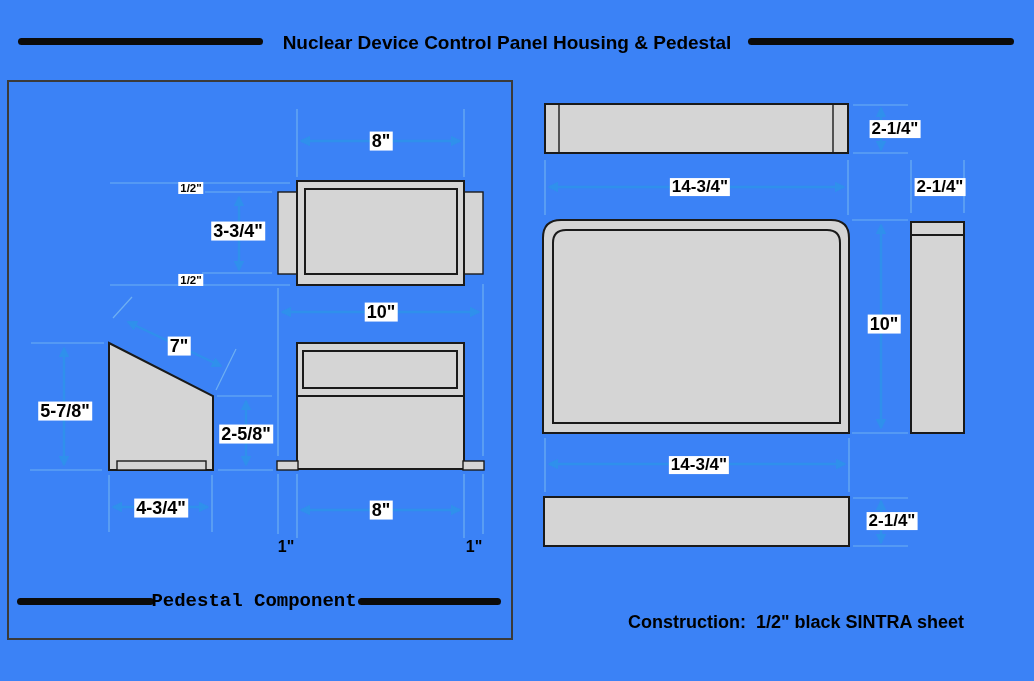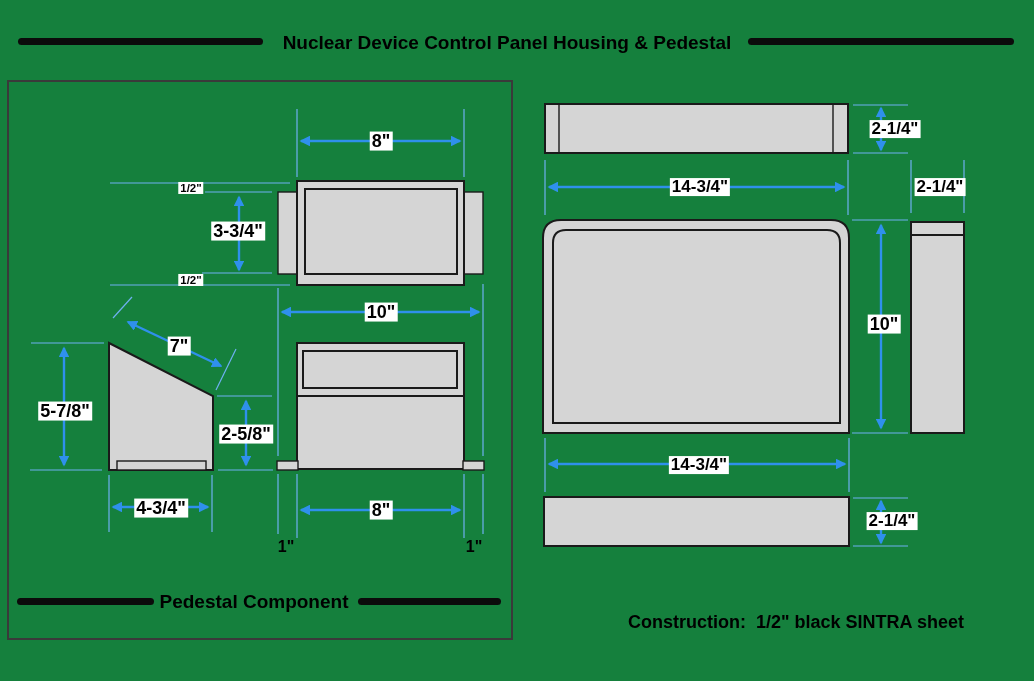--- a/index.html
+++ b/index.html
@@ -3,21 +3,21 @@
 <meta charset="utf-8">
 <style>
   :root{
     --dimension-blue:#2F90EC;
     --extension-blue:#6FB0F2;
     --fill-gray:#D5D5D5;
     --outline-black:#1A1A1A;
   }
   html,body{margin:0;padding:0;background:#fff;}
   #stage{
-    position:relative;width:1034px;height:681px;background:#15803d;
+    position:relative;width:1034px;height:681px;background:#3b82f6;
     font-family:"Liberation Sans",sans-serif;overflow:hidden;
   }
   .bar{position:absolute;height:7px;background:#0b0b0b;border-radius:4px;}
   .panel-border{
     position:absolute;left:7px;top:80px;width:506px;height:560px;
     border:2px solid #3a3a3a;box-sizing:border-box;background:transparent;
   }
   svg.overlay{position:absolute;left:0;top:0;}
   .label{
     position:absolute;transform:translate(-50%,-50%);
@@ -175,18 +175,18 @@
   <div class="label" style="left:161px;top:508px;font-size:18px;">4-3/4"</div>
 
   <div class="label" style="left:895px;top:129px;font-size:17px;">2-1/4"</div>
   <div class="label" style="left:700px;top:187px;font-size:17px;">14-3/4"</div>
   <div class="label" style="left:940px;top:187px;font-size:17px;">2-1/4"</div>
   <div class="label" style="left:884px;top:324px;font-size:18px;">10"</div>
   <div class="label" style="left:699px;top:465px;font-size:17px;">14-3/4"</div>
   <div class="label" style="left:892px;top:521px;font-size:17px;">2-1/4"</div>
 
   <div class="bar" style="left:17px;top:598px;width:137px;"></div>
-  <div class="label title-label nobg" style="left:254px;top:602px;">Pedestal Component</div>
+  <div class="label title-label nobg" style="left:254px;top:602px;font-family:Liberation Mono, monospace;">Pedestal Component</div>
   <div class="bar" style="left:358px;top:598px;width:143px;"></div>
 
   <div class="label note-label nobg" style="left:796px;top:622px;">Construction:  1/2" black SINTRA sheet</div>
 
 </div>
 
 </body></html>

